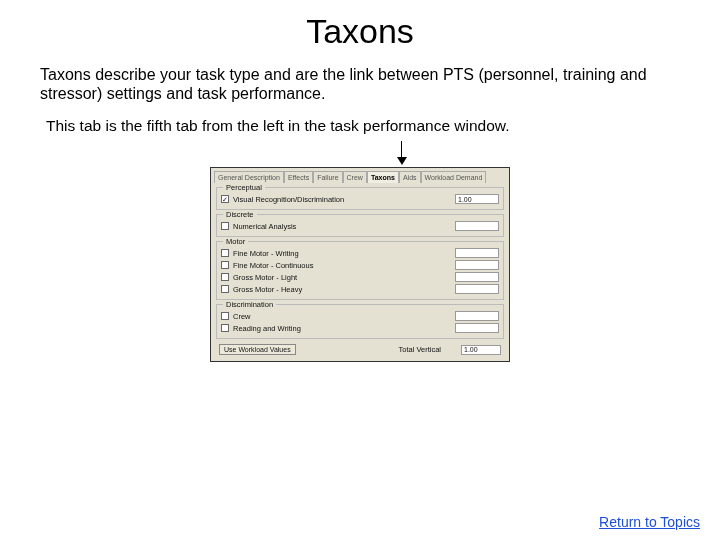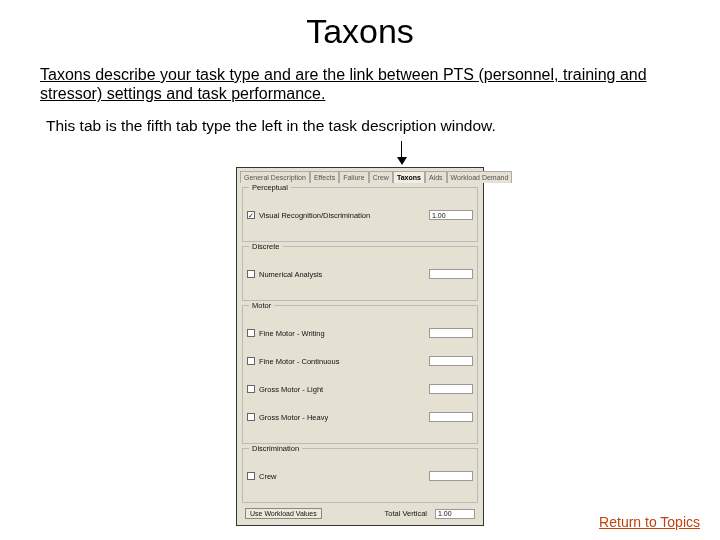--- a/index.html
+++ b/index.html
@@ -15,21 +15,20 @@
   .slide-title {
     text-align: center;
     font-size: 34px;
     margin: 12px 0 14px 0;
     font-weight: normal;
   }
   .intro {
     font-size: 16px;
     margin: 0 40px 10px 40px;
     line-height: 1.2;
-    text-decoration: underline;
   }
   .subintro {
     font-size: 15.5px;
     margin: 14px 40px 6px 46px;
   }
   .arrow-wrap {
     text-align: center;
     height: 26px;
     position: relative;
   }
@@ -44,21 +43,21 @@
   .arrow-head {
     position: absolute;
     left: 397px;
     top: 16px;
     width: 0; height: 0;
     border-left: 5px solid transparent;
     border-right: 5px solid transparent;
     border-top: 8px solid #000;
   }
   .dialog {
-    width: 248px;
+    width: 300px;
     margin: 0 auto;
     background: #e4e0d2;
     border: 1px solid #333;
     font-size: 7.5px;
     font-family: Arial, sans-serif;
     color: #111;
     padding-bottom: 4px;
   }
   .tabs {
     display: flex;
@@ -90,21 +89,21 @@
     position: absolute;
     top: -5px;
     left: 6px;
     background: #e4e0d2;
     padding: 0 3px;
     font-size: 7.5px;
   }
   .row {
     display: flex;
     align-items: center;
-    margin: 18px 0;
+    margin: 2px 0;
   }
   .cb {
     width: 8px;
     height: 8px;
     border: 1px solid #666;
     background: #fff;
     display: inline-flex;
     align-items: center;
     justify-content: center;
     margin-right: 4px;
@@ -120,21 +119,21 @@
     background: #fff;
     font-size: 7px;
     padding: 0 2px;
     display: flex;
     align-items: center;
   }
   .btm {
     display: flex;
     align-items: center;
     padding: 3px 8px 2px 8px;
-    gap: 8px;
+    gap: 20px;
     justify-content: flex-end;
   }
   .btn {
     border: 1px solid #888;
     background: #ece9db;
     padding: 1px 4px;
     font-size: 7px;
   }
   .total-label {
     margin-left: auto;
@@ -148,31 +147,31 @@
     font-size: 7px;
     padding: 0 2px;
     display: flex;
     align-items: center;
   }
   .return {
     position: absolute;
     bottom: 10px;
     right: 20px;
     font-size: 14px;
-    color: #c2410c;
+    color: #1d4ed8;
     text-decoration: underline;
     cursor: pointer;
   }
 </style>
 </head>
 <body>
 
 <h1 class="slide-title">Taxons</h1>
 <p class="intro">Taxons describe your task type and are the link between PTS (personnel, training and stressor) settings and task performance.</p>
-<p class="subintro">This tab is the fifth tab type the left in the task description window.</p>
+<p class="subintro">This tab is the fifth tab from the left in the task performance window.</p>
 
 <div class="arrow-wrap">
   <div class="arrow-line"></div>
   <div class="arrow-head"></div>
 </div>
 
 <div class="dialog">
   <div class="tabs">
     <div class="tab">General Description</div>
     <div class="tab">Effects</div>
@@ -225,20 +224,25 @@
     </div>
   </div>
 
   <div class="group">
     <span class="group-title">Discrimination</span>
     <div class="row">
       <span class="cb"></span>
       <span>Crew</span>
       <span class="field"></span>
     </div>
+    <div class="row">
+      <span class="cb"></span>
+      <span>Reading and Writing</span>
+      <span class="field"></span>
+    </div>
   </div>
 
   <div class="btm">
     <span class="btn">Use Workload Values</span>
     <span class="total-label">Total Vertical</span>
     <span class="total-field">1.00</span>
   </div>
 </div>
 
 <a class="return">Return to Topics</a>

